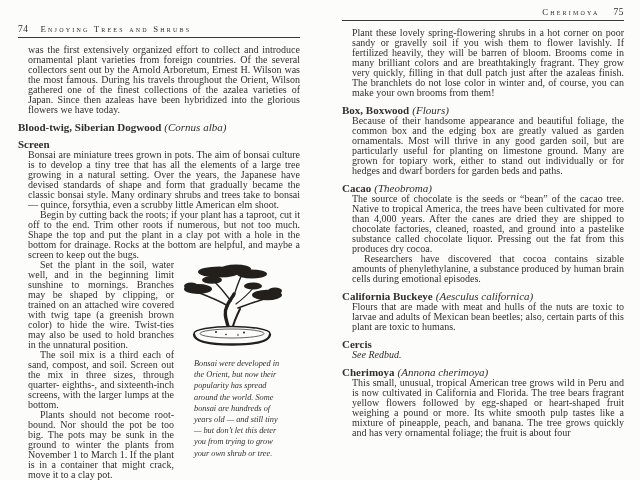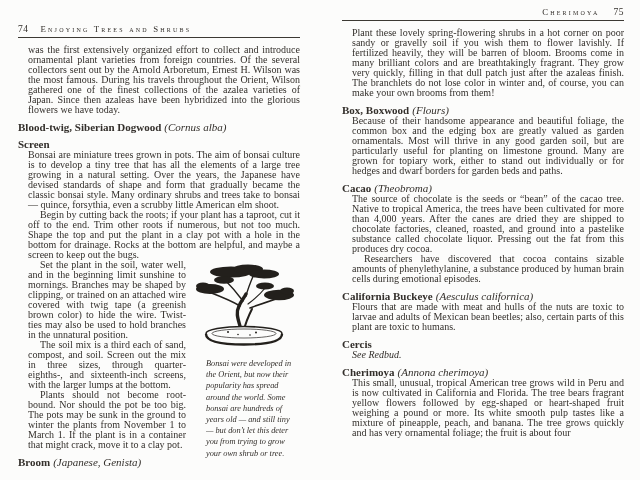--- a/index.html
+++ b/index.html
@@ -62,21 +62,21 @@
     margin-left: 3px;
   }
   .see-ref, .italic { font-style: italic; }
 
   .bonsai-tail { margin-left: 10px; }
   .bonsai-tail .para { margin-left: 0; }
 
   .fig-float {
     float: right;
     width: 102px;
-    margin: 0 4px 2px 8px;
+    margin: 0 16px 2px 8px;
   }
   .fig-float svg { display: block; }
   .fig-caption {
     font-style: italic;
     font-size: 8.3px;
     line-height: 11.2px;
     margin: 12px 0 0 12px;
     width: 88px;
     text-align: left;
   }

